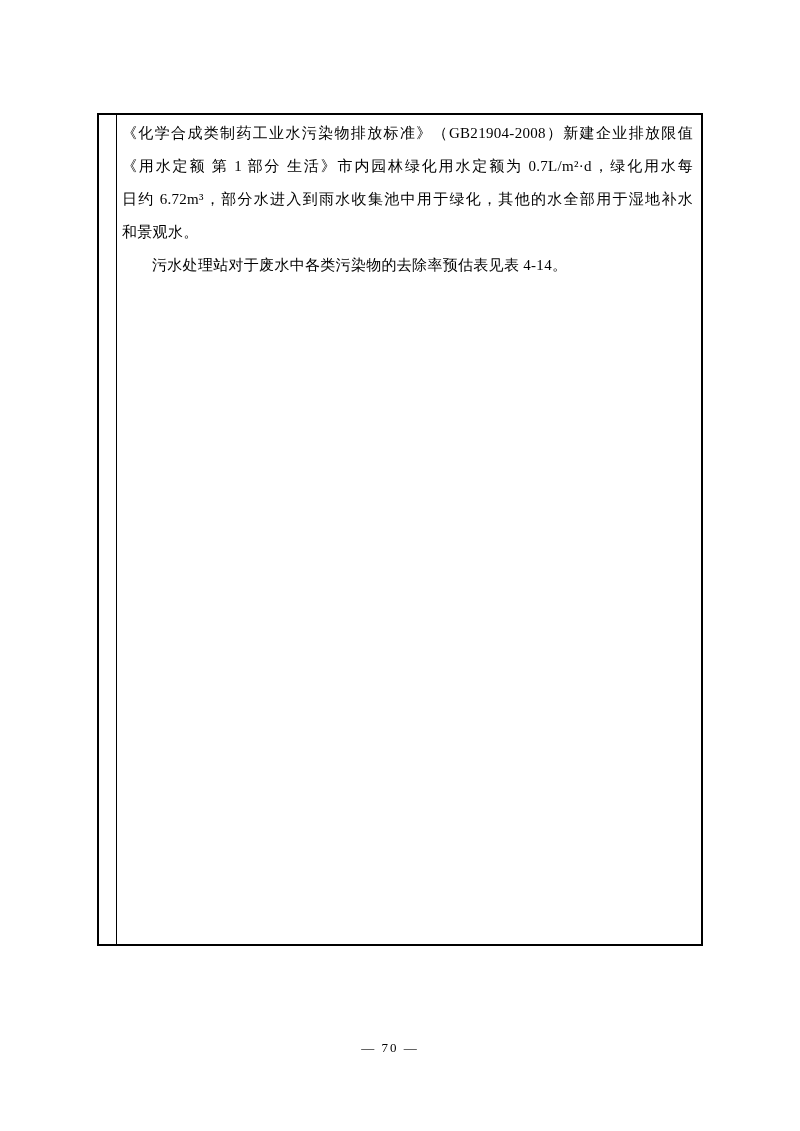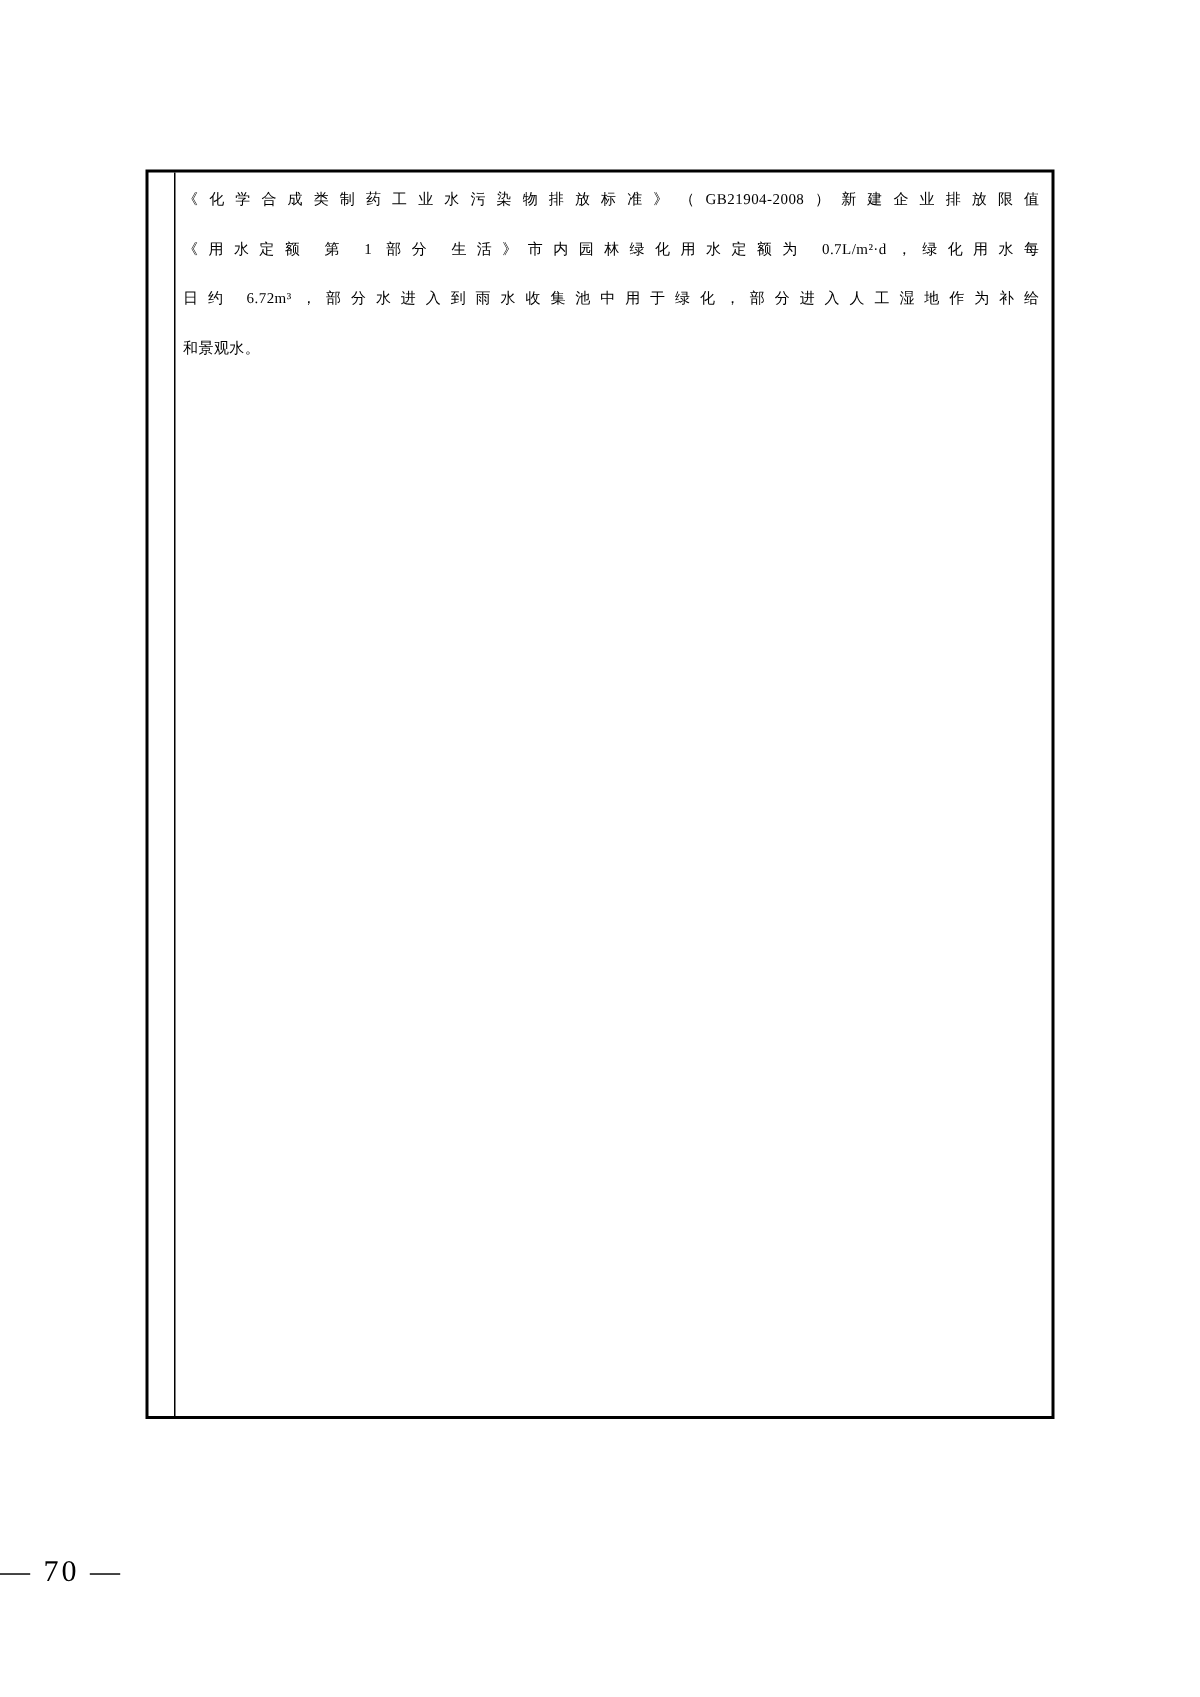--- a/index.html
+++ b/index.html
@@ -29,55 +29,57 @@
     width: 17px;
     flex: 0 0 17px;
     border-right: 1px solid #000000;
   }
   .text-cell {
     flex: 1;
     padding: 2px 8px 0 5px;
     overflow: hidden;
   }
   .line {
-    font-size: 10px;
+    font-size: 15px;
     line-height: 33px;
     letter-spacing: 0.3px;
     white-space: normal;
     text-align: left;
   }
   .line.justify {
     text-align: justify;
     text-align-last: justify;
     text-justify: inter-character;
   }
   .line.indent {
     text-indent: 2em;
   }
   .page-number {
     position: absolute;
     left: 0;
     top: 1038px;
     width: 780px;
-    font-size: 20px;
+    text-align: center;
+    font-size: 13px;
     line-height: 20px;
     letter-spacing: 2px;
     font-family: Liberation Serif, serif;
   }
 </style>
 </head>
 <body>
 
 <div class="page">
 
   <div class="content-table">
     <div class="gutter-col"></div>
     <div class="text-cell">
       <div class="line justify">《化学合成类制药工业水污染物排放标准》（GB21904-2008）新建企业排放限值</div>
       <div class="line justify">《用水定额 第 1 部分 生活》市内园林绿化用水定额为 0.7L/m²·d，绿化用水每</div>
-      <div class="line justify">日约 6.72m³，部分水进入到雨水收集池中用于绿化，部分进入人工湿地作为补给</div>
+      <div class="line justify">日约 6.72m³，部分水进入到雨水收集池中用于绿化，其他的水全部用于湿地补水</div>
       <div class="line">和景观水。</div>
+      <div class="line indent">污水处理站对于废水中各类污染物的去除率预估表见表 4-14。</div>
     </div>
   </div>
 
   <div class="page-number">— 70 —</div>
 
 </div>
 
 </body></html>

